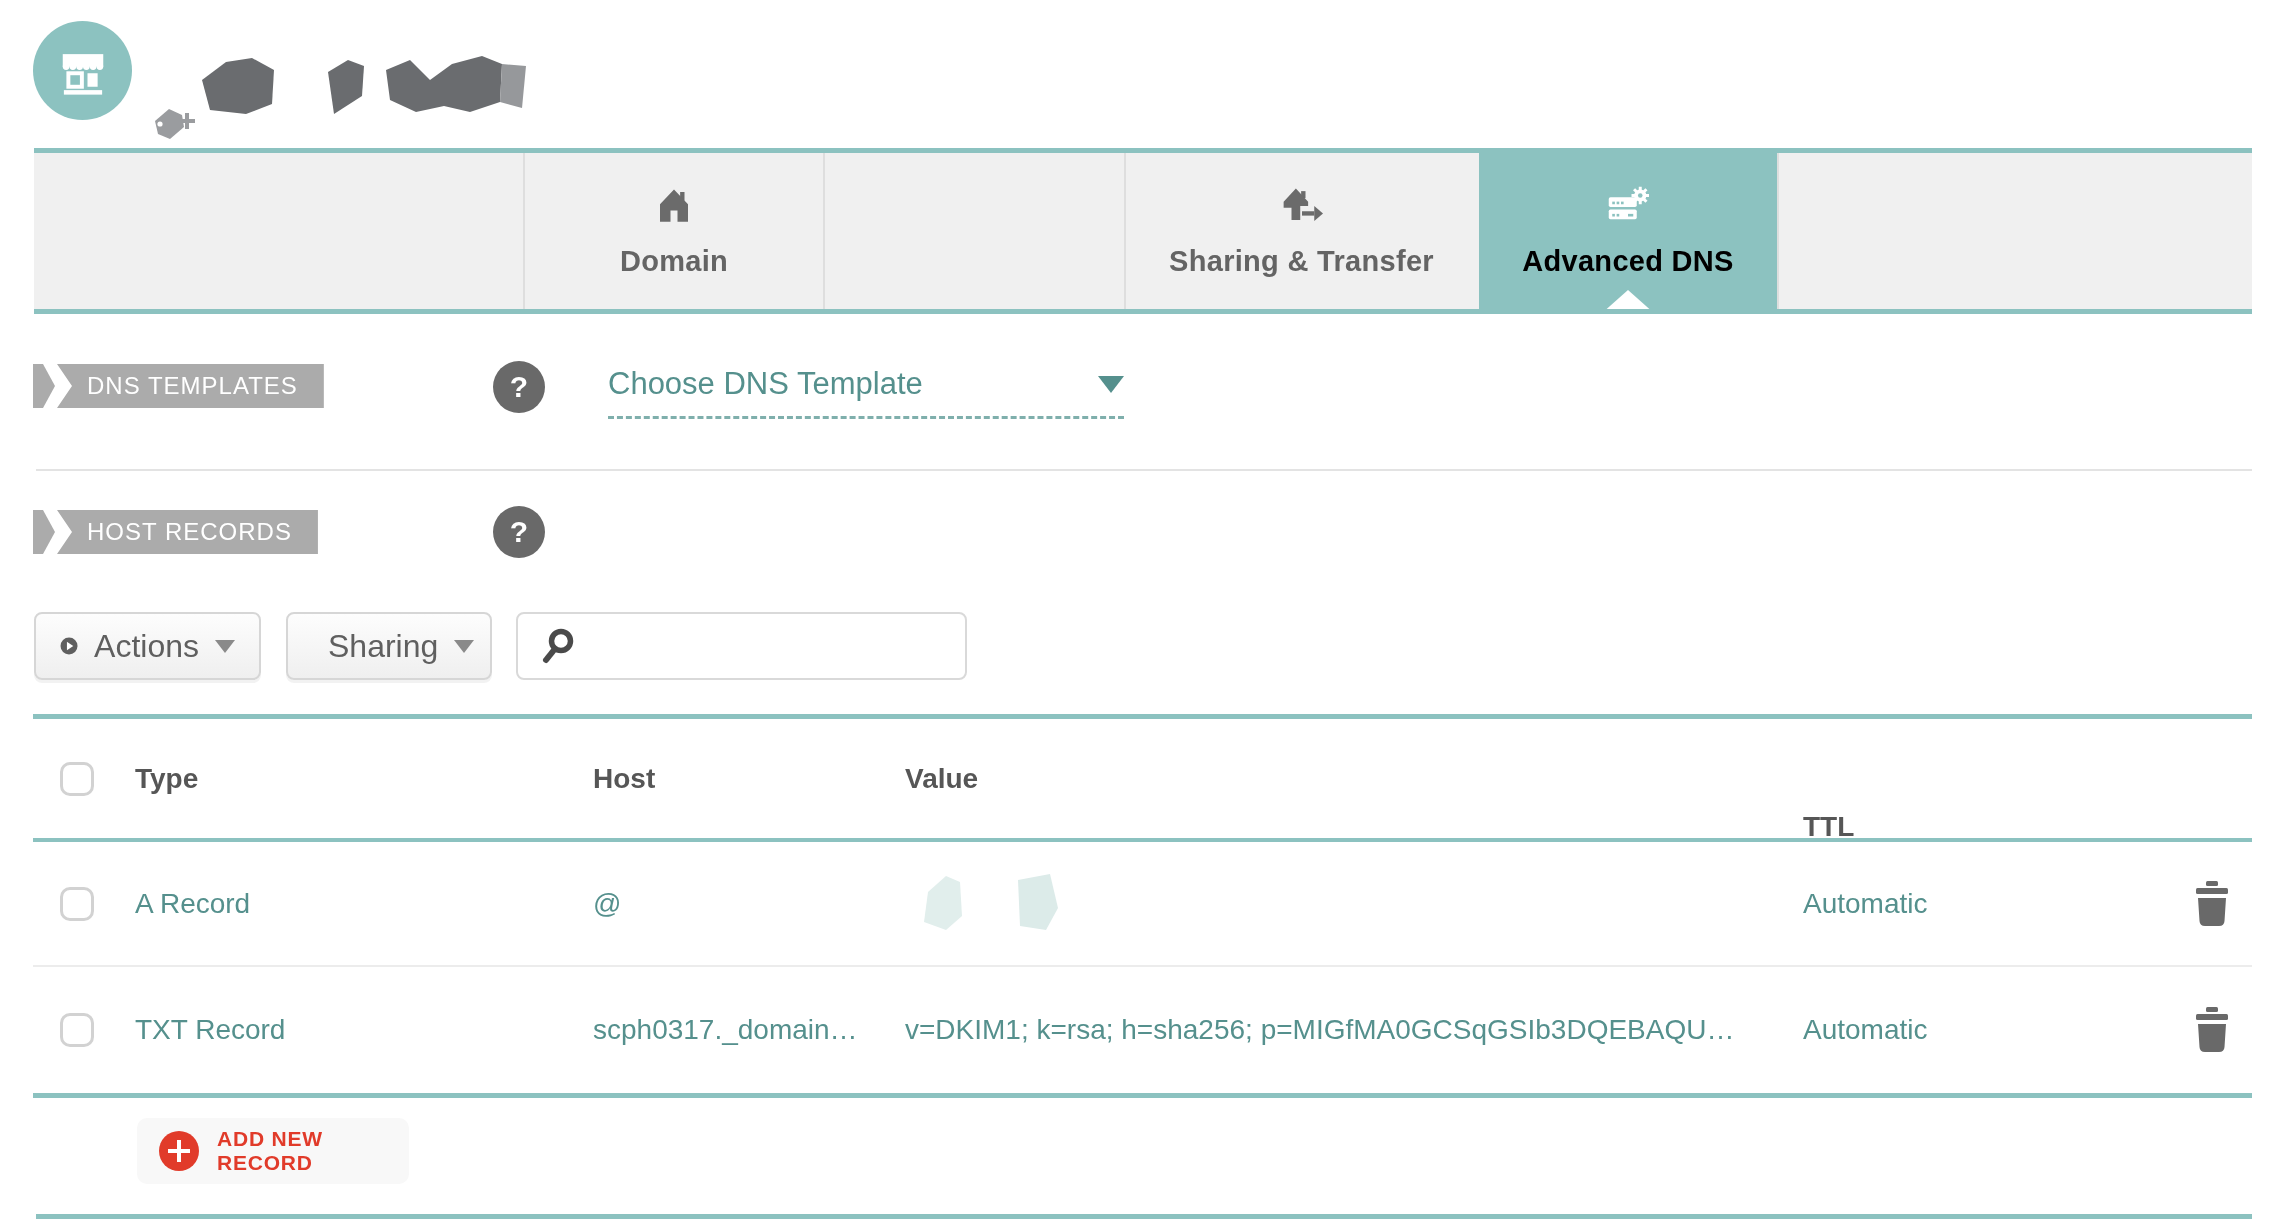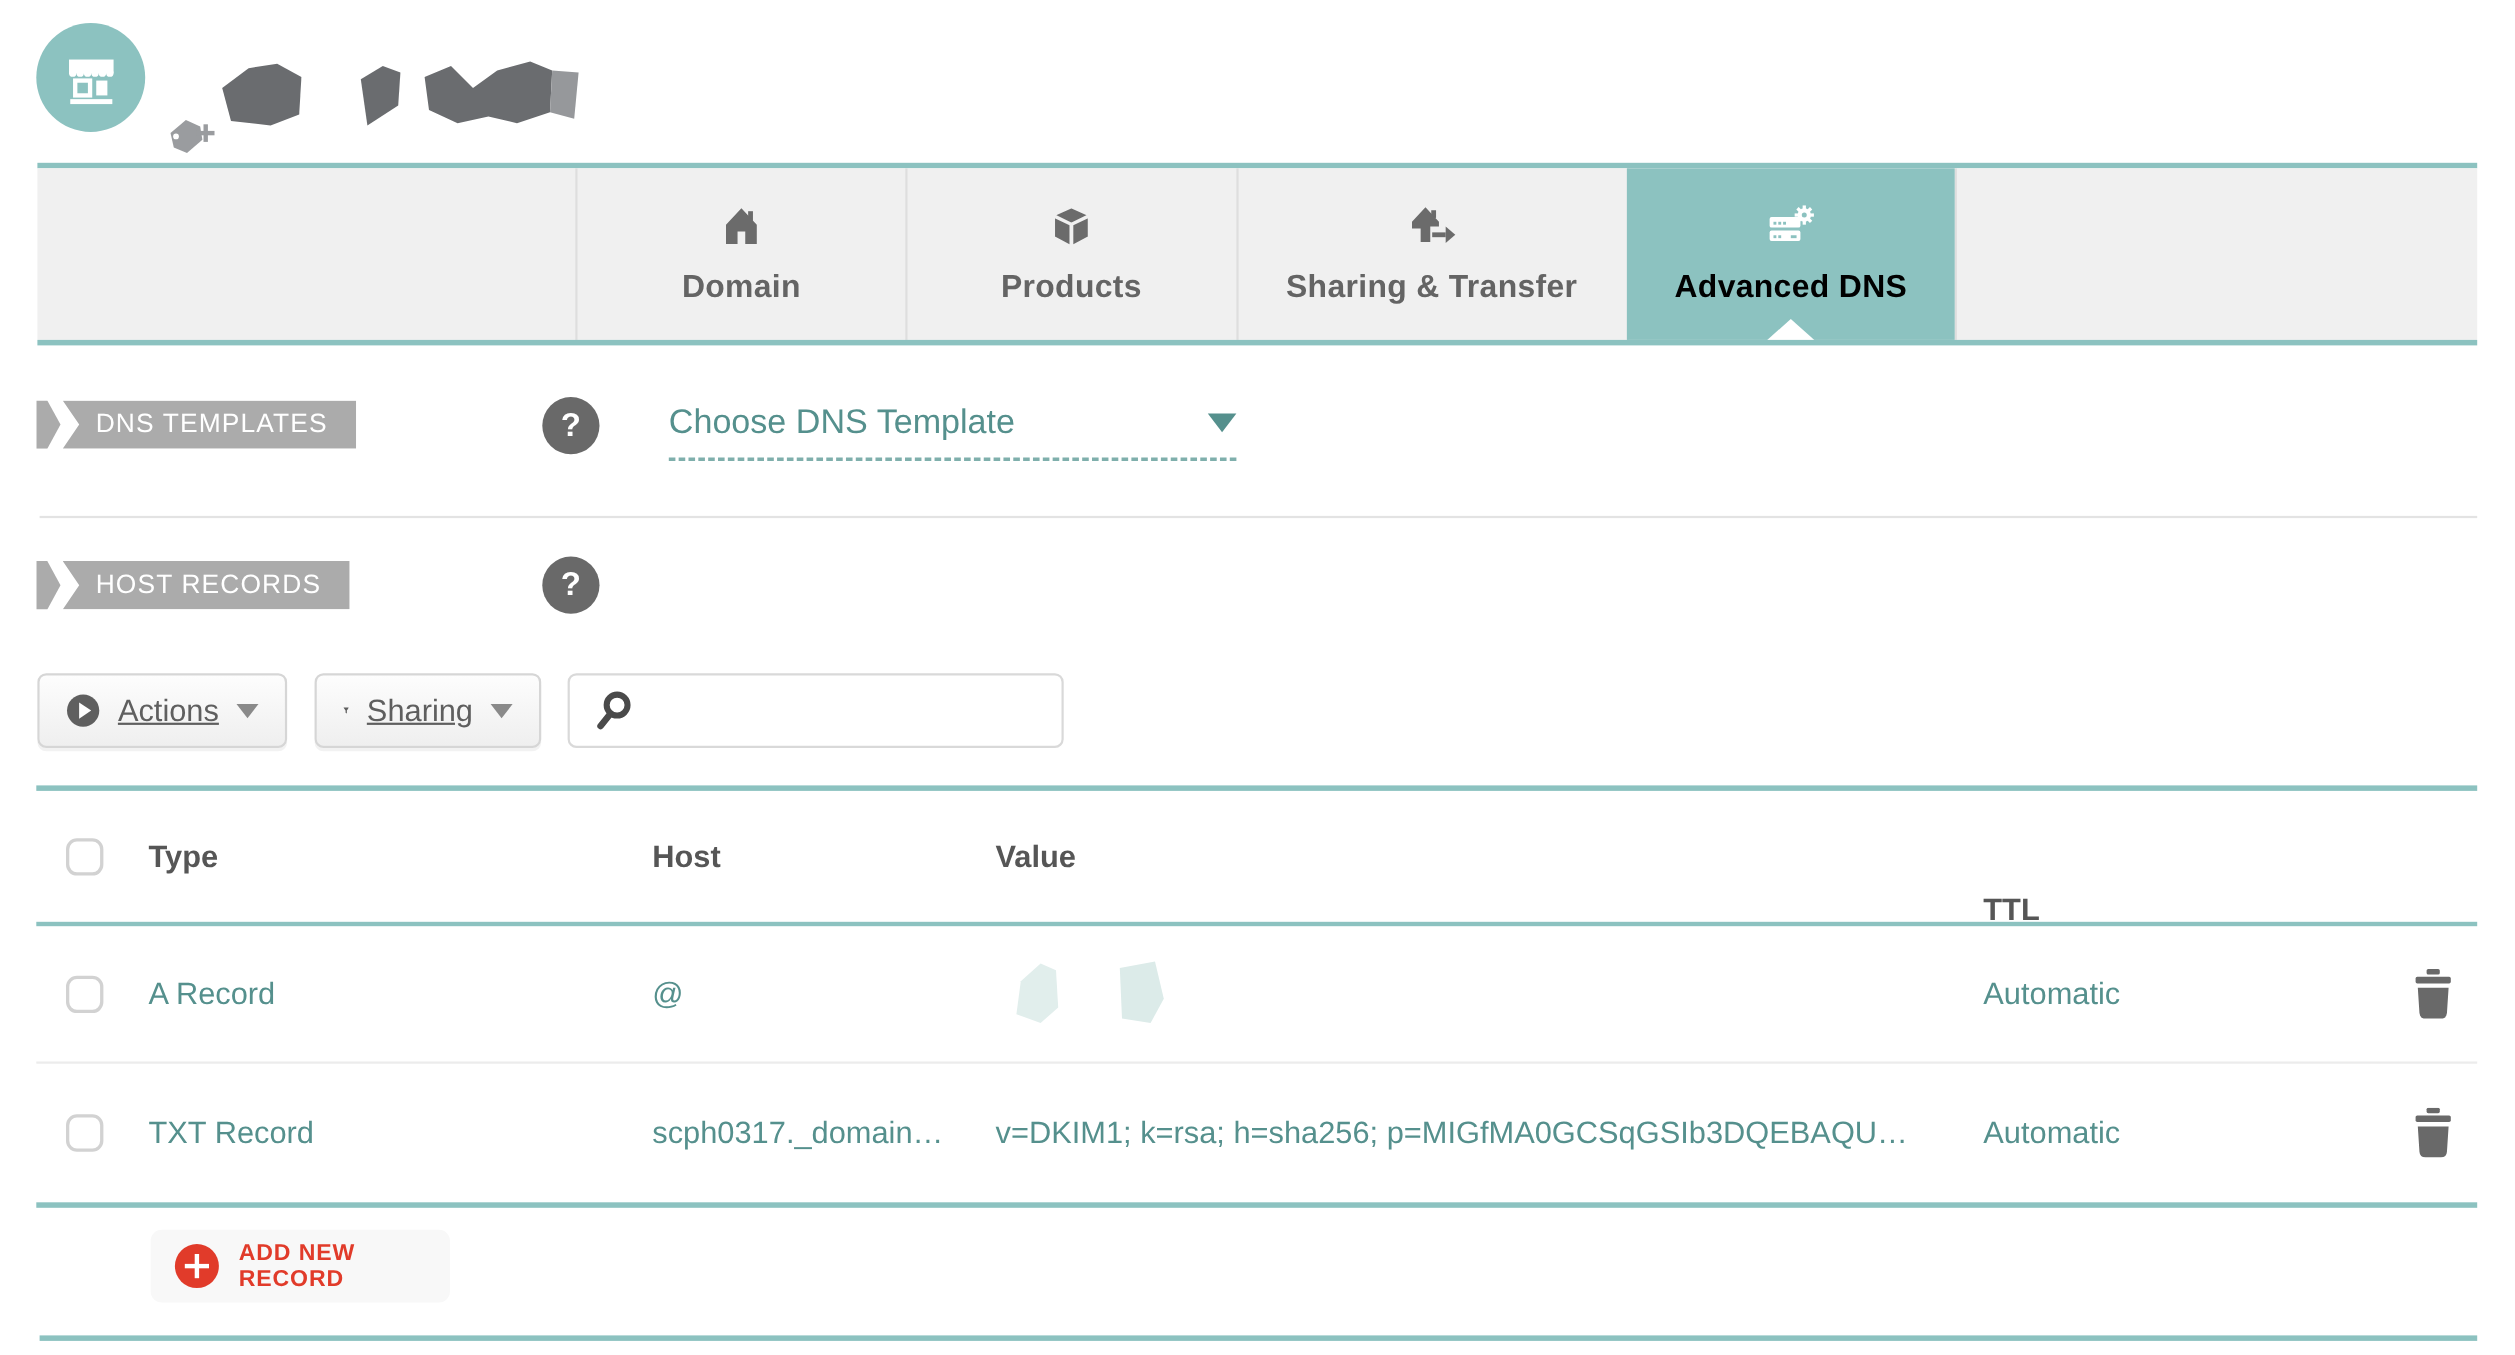--- a/index.html
+++ b/index.html
@@ -40,21 +40,21 @@
                   border-bottom:3px dashed #7fafac; display:flex; align-items:center; cursor:pointer; }
   .dns-dropdown .dd-label { font-size:31px; color:#55908d; }
   .dd-caret { margin-left:auto; width:0; height:0; border-left:13px solid transparent;
               border-right:13px solid transparent; border-top:17px solid #55908d; }
   .hr-divider { position:absolute; left:36px; top:469px; width:2216px; height:2px; background:#e3e3e3; }
 
   
   .toolbar-btn { position:absolute; top:612px; height:68px; border:2px solid #d6d6d6; border-radius:8px;
                  background:linear-gradient(#fdfdfd,#efefef); box-shadow:0 3px 0 rgba(0,0,0,.05);
                  display:flex; align-items:center; gap:16px; padding:0 24px; cursor:pointer; }
-  .toolbar-btn .btn-label { font-size:28px; color:#5f5f5f;text-decoration:underline; }
+  .toolbar-btn .btn-label { font-size:32px; color:#5f5f5f; }
   .caret-sm { width:0; height:0; border-left:10px solid transparent; border-right:10px solid transparent;
               border-top:13px solid #8a8a8a; }
   .search-box { position:absolute; left:516px; top:612px; width:451px; height:68px; border:2px solid #d9d9d9;
                 border-radius:8px; background:#fff; display:flex; align-items:center; padding:0 20px 0 24px; }
   .search-box input { flex:1; border:none; outline:none; font-size:29px; color:#5f5f5f;
                       font-family:"Liberation Sans", sans-serif; background:transparent; }
   .search-box input::placeholder { color:#bcbcbc; }
 
   
   .t-line { position:absolute; left:33px; width:2219px; background:#8cc2c0; }
@@ -125,30 +125,20 @@
     <div class="tab" style="left:491px; width:298px;align-items:center;">
       <svg width="42" height="42" viewBox="0 0 48 48">
         <g fill="#6b6b6b">
           <rect x="31" y="8" width="5" height="10"></rect>
           <path d="M24,5 L40,22 L40,42 L28,42 L28,29 L20,29 L20,42 L8,42 L8,22 Z"></path>
         </g>
       </svg>
       <span class="tab-label">Domain</span>
     </div>
 
-    <div class="tab" style="left:791px; width:298px;">
-      <svg width="42" height="42" viewBox="0 0 48 48">
-        <g fill="#6b6b6b" stroke="#f0f0f0" stroke-width="2">
-          <polygon points="24,4 42,12 24,21 6,12"></polygon>
-          <polygon points="6,14 23,22 23,44 6,35"></polygon>
-          <polygon points="42,14 25,22 25,44 42,35"></polygon>
-        </g>
-      </svg>
-      <span class="tab-label">Products</span>
-    </div>
 
     <div class="tab" style="left:1092px; width:351px;">
       <svg width="46" height="42" viewBox="0 0 52 48">
         <g fill="#6b6b6b">
           <rect x="25" y="7" width="5" height="8"></rect>
           <path d="M19,4 L33,19 L33,24 L24,24 L24,40 L14,40 L14,26 L5,26 L5,19 Z"></path>
           <rect x="26" y="30" width="14" height="5"></rect>
           <polygon points="40,24 50,32.5 40,41"></polygon>
         </g>
       </svg>

